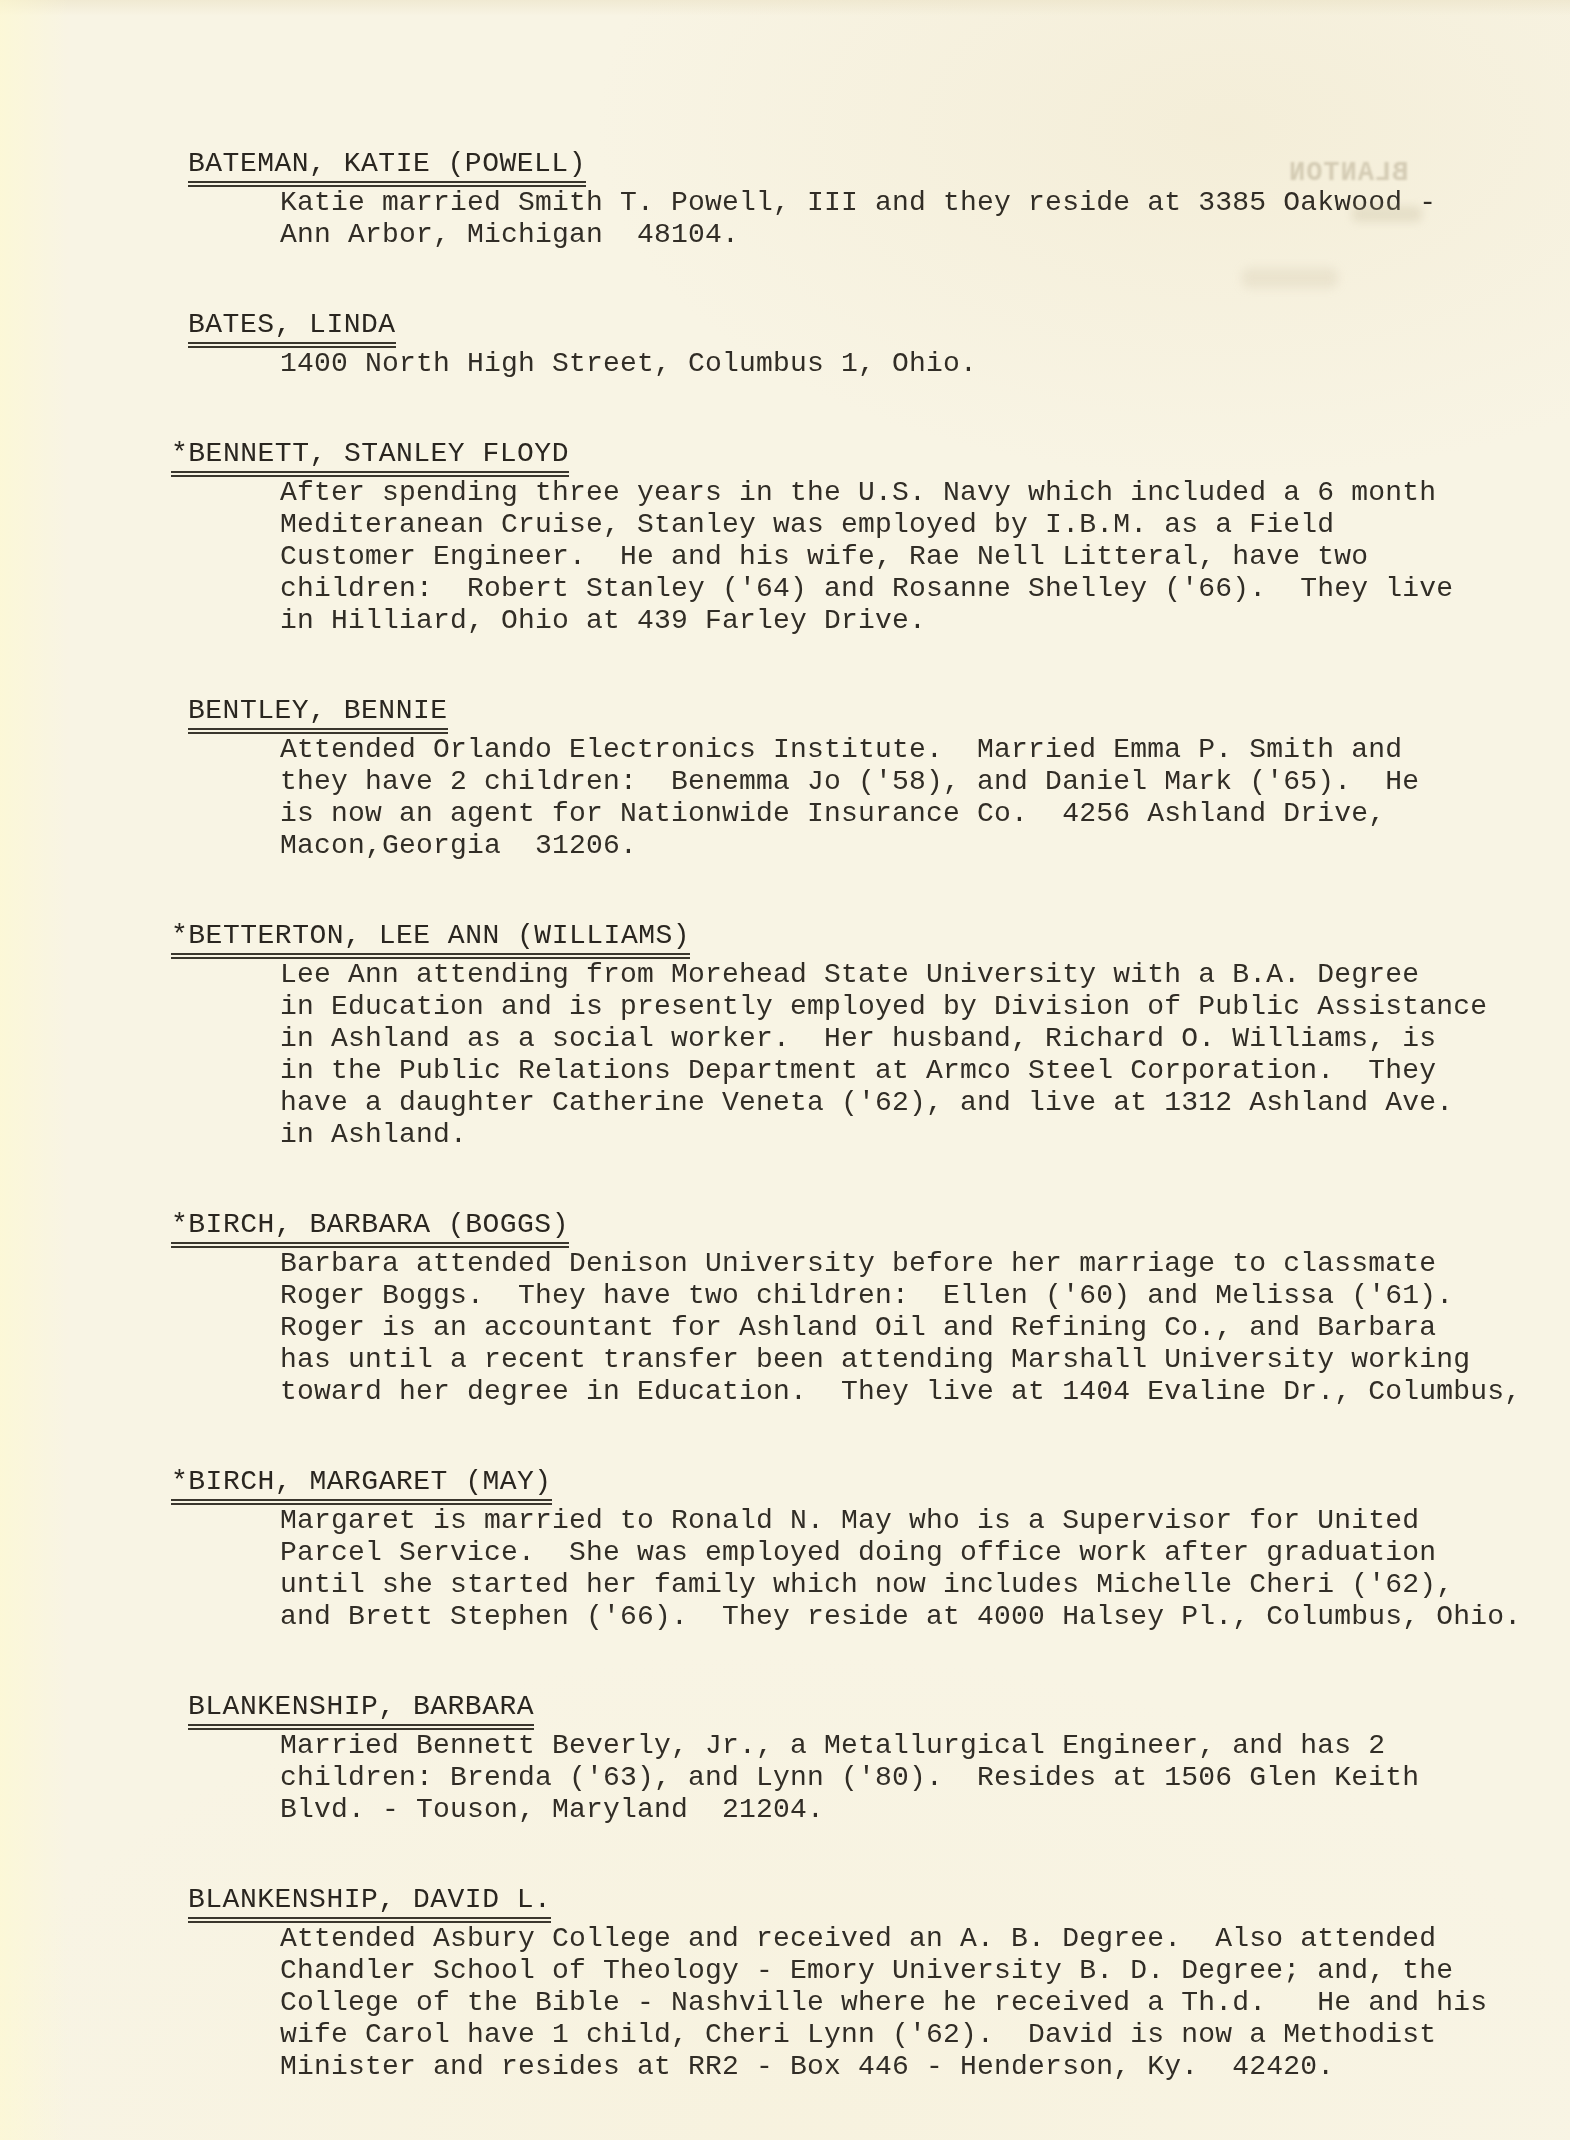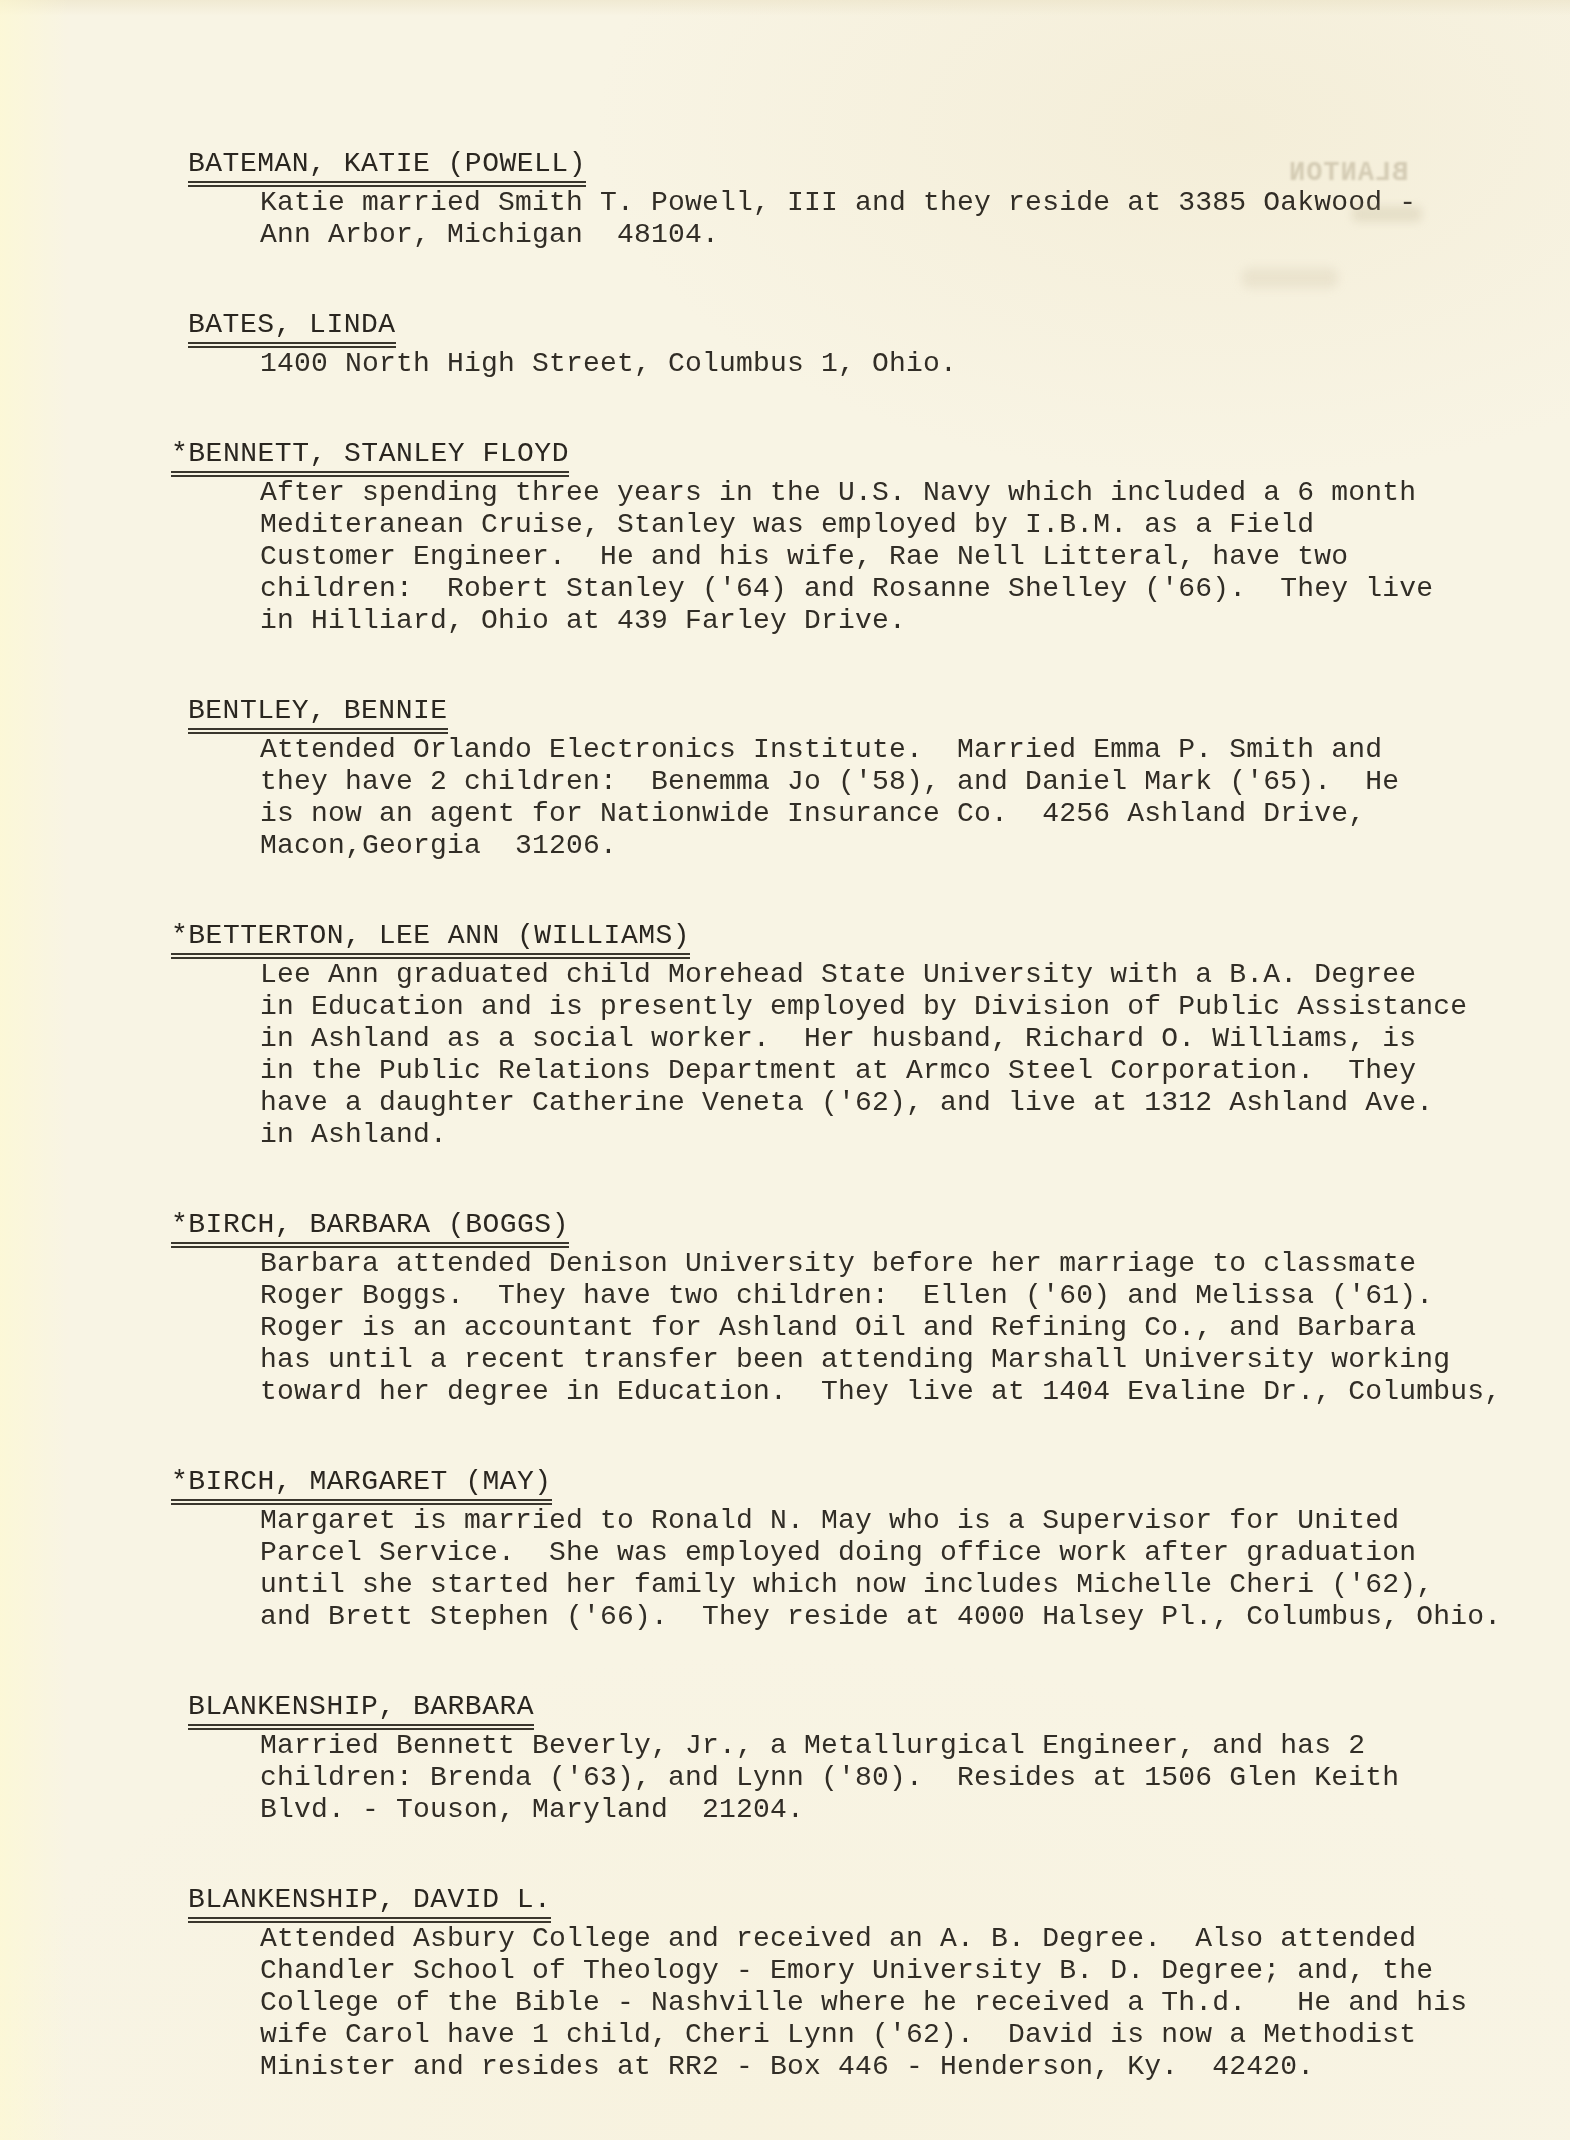--- a/index.html
+++ b/index.html
@@ -46,20 +46,21 @@
     margin-left: -17px;
   }
   .entry-body {
     margin-left: 72px;
     font-size: 28px;
     line-height: 32px;
   }
   .entry-line {
     white-space: pre;
     letter-spacing: 0.2px;
+    margin-left: 20px;
   }
   
   .ghost-text {
     position: absolute;
     left: 1288px;
     top: 158px;
     font-size: 27px;
     font-weight: bold;
     color: rgba(168, 156, 126, 0.42);
     transform: scaleX(-1);
@@ -140,21 +141,21 @@
           <div class="entry-line">is now an agent for Nationwide Insurance Co.  4256 Ashland Drive,</div>
           <div class="entry-line">Macon,Georgia  31206.</div>
         </div>
   </section>
 
   <section class="entry">
     <h2 class="entry-header">
       <span class="entry-title starred"><span class="entry-star">*</span><span class="entry-name">BETTERTON, LEE ANN (WILLIAMS)</span></span>
     </h2>
     <div class="entry-body">
-          <div class="entry-line">Lee Ann graduated child Morehead State University with a B.A. Degree</div>
+          <div class="entry-line">Lee Ann attending from Morehead State University with a B.A. Degree</div>
           <div class="entry-line">in Education and is presently employed by Division of Public Assistance</div>
           <div class="entry-line">in Ashland as a social worker.  Her husband, Richard O. Williams, is</div>
           <div class="entry-line">in the Public Relations Department at Armco Steel Corporation.  They</div>
           <div class="entry-line">have a daughter Catherine Veneta ('62), and live at 1312 Ashland Ave.</div>
           <div class="entry-line">in Ashland.</div>
         </div>
   </section>
 
   <section class="entry">
     <h2 class="entry-header">

